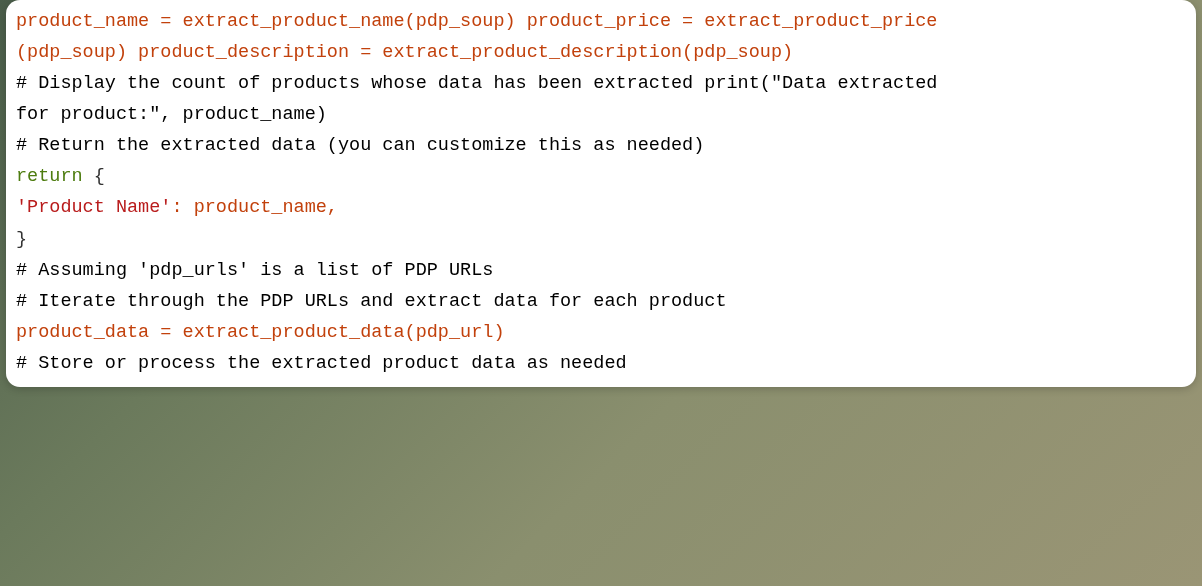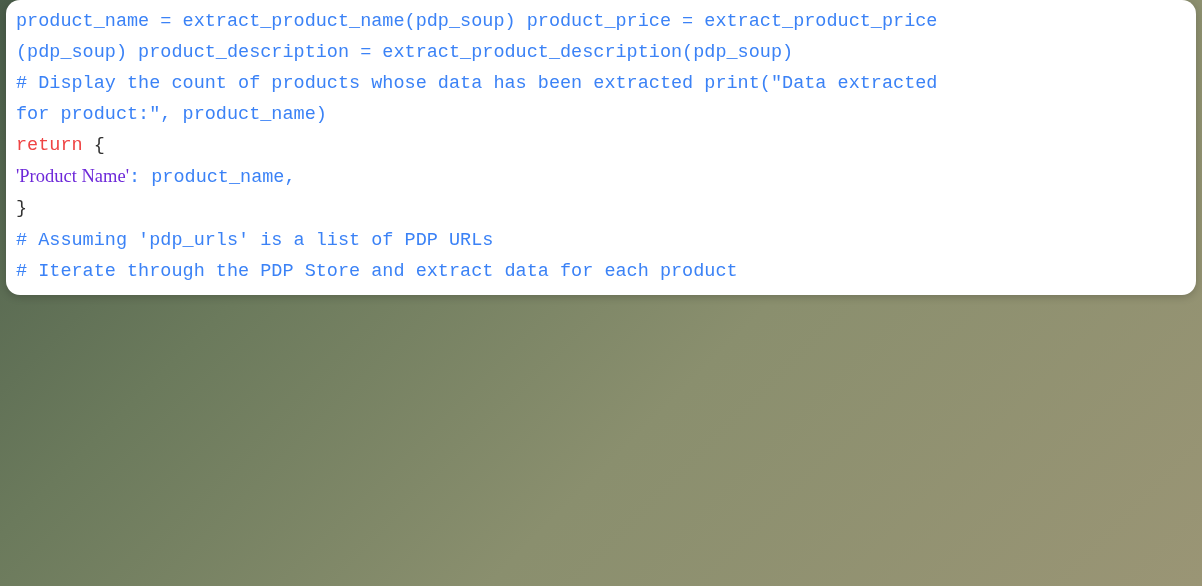--- a/index.html
+++ b/index.html
@@ -19,47 +19,50 @@
     border-radius: 14px;
     margin: 0 6px;
     padding: 6px 10px 8px 10px;
     box-shadow: 0 2px 8px rgba(0,0,0,0.2);
   }
   .code-line {
     white-space: pre-wrap;
     word-wrap: break-word;
     color: #333;
   }
-  .tk-var { color: #3b82f6; }
-  .tk-comment { color: #3b82f6; }
-  .tk-string { color: #6d28d9; font-family: Liberation Serif, serif; }
-  .tk-keyword { color: #ef4444; }
+  .tk-var { color: #c2410c; }
+  .tk-comment { color: #000000; }
+  .tk-string { color: #b91c1c; }
+  .tk-keyword { color: #4d7c0f; }
   .tk-punct { color: #333333; }
 </style>
 </head>
 <body>
 
 <div class="code-container">
 
 <div class="code-line"><span class="tk-var">product_name = extract_product_name(pdp_soup) product_price = extract_product_price</span></div>
 <div class="code-line"><span class="tk-var">(pdp_soup) product_description = extract_product_description(pdp_soup)</span></div>
 
 <div class="code-line"><span class="tk-comment"># Display the count of products whose data has been extracted print("Data extracted</span></div>
 <div class="code-line"><span class="tk-comment">for product:", product_name)</span></div>
 
+<div class="code-line"><span class="tk-comment"># Return the extracted data (you can customize this as needed)</span></div>
 
 <div class="code-line"><span class="tk-keyword">return</span><span class="tk-punct"> {</span></div>
 
 <div class="code-line"><span class="tk-string">'Product Name'</span><span class="tk-var">: product_name,</span></div>
 
 
 
 <div class="code-line"><span class="tk-punct">}</span></div>
 
 
 <div class="code-line"><span class="tk-comment"># Assuming 'pdp_urls' is a list of PDP URLs</span></div>
 
-<div class="code-line"><span class="tk-comment"># Iterate through the PDP Store and extract data for each product</span></div>
+<div class="code-line"><span class="tk-comment"># Iterate through the PDP URLs and extract data for each product</span></div>
 
 
+<div class="code-line"><span class="tk-var">product_data = extract_product_data(pdp_url)</span></div>
 
+<div class="code-line"><span class="tk-comment"># Store or process the extracted product data as needed</span></div>
 
 </div>
 
 </body></html>

